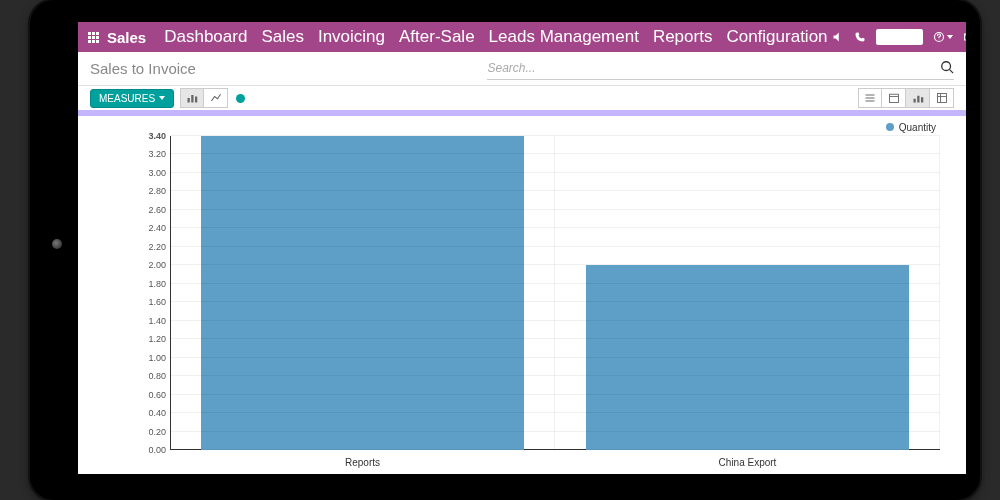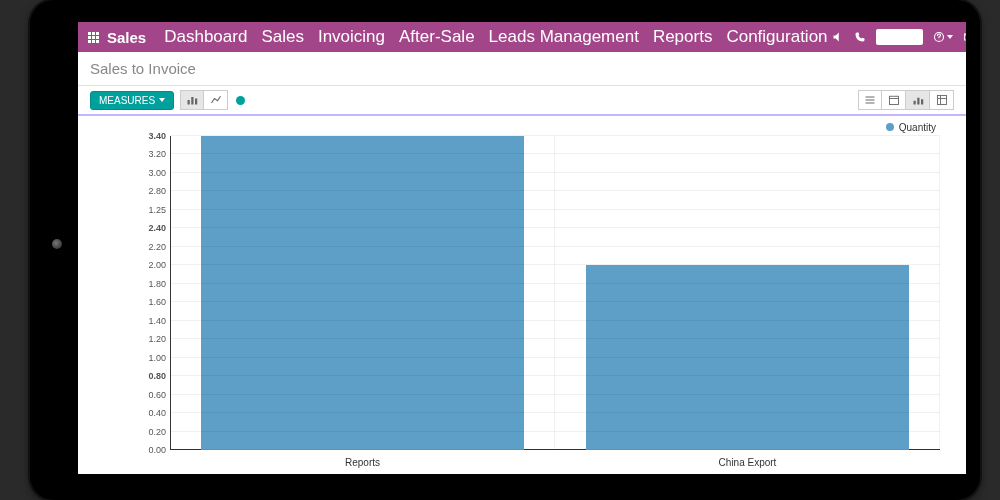--- a/index.html
+++ b/index.html
@@ -102,21 +102,21 @@
   .search-wrap input {
     border:none; outline:none; width:100%; font-size:12px; color:#666;
   }
   .search-wrap input::placeholder{color:#aaa;font-style:italic;}
   .search-icon { font-size:14px; color:#555; }
   
   .controls {
     display:flex;
     align-items:center;
     padding:6px 12px;
-    border-bottom:2px solid #c4b5fd;
+    border-bottom:6px solid #c4b5fd;
     gap:6px;
     height:30px;
   }
   .measures-btn {
     background:#00a09d;
     color:#fff;
     border:1px solid #008b88;
     border-radius:3px;
     font-size:10px;
     padding:3px 8px;
@@ -283,20 +283,29 @@
           <span class="msg-badge">
             <svg class="mini" viewBox="0 0 16 16" fill="#fff" style="vertical-align:-2px">
                 <path d="M2 3h12v8H8l-4 3v-3H2z"></path>
               </svg><span>30</span>
           </span>
         </div>
       </div>
 
       <div class="subbar">
         <div class="page-title">Sales to Invoice</div>
+        <div class="search-wrap">
+          <input type="text" placeholder="Search..." style="">
+          <span class="search-icon">
+            <svg width="14" height="14" viewBox="0 0 16 16" fill="none" stroke="#333" stroke-width="1.5">
+                <circle cx="7" cy="7" r="5"></circle>
+                <line x1="11" y1="11" x2="15" y2="15"></line>
+              </svg>
+          </span>
+        </div>
       </div>
 
       <div class="controls">
         <button class="measures-btn">
           <span>MEASURES</span>
           <span class="caret-down-white"></span>
         </button>
         <div class="btn-group">
           <button class="btn-sm active">
             <svg class="mini" viewBox="0 0 16 16" fill="#666">
@@ -349,30 +358,30 @@
         <span class="legend-dot"></span>
         <span>Quantity</span>
       </div>
 
       <div class="chart-area">
         <div class="y-axis" id="y-axis">
             <div class="y-tick" style="bottom: 0%; transform: translateY(50%);">0.00</div>
             <div class="y-tick" style="bottom: 5.88235%; transform: translateY(50%);">0.20</div>
             <div class="y-tick" style="bottom: 11.7647%; transform: translateY(50%);">0.40</div>
             <div class="y-tick" style="bottom: 17.6471%; transform: translateY(50%);">0.60</div>
-            <div class="y-tick" style="bottom: 23.5294%; transform: translateY(50%); font-weight: bold;">0.80</div>
+            <div class="y-tick" style="bottom: 23.5294%; transform: translateY(50%);">0.80</div>
             <div class="y-tick" style="bottom: 29.4118%; transform: translateY(50%); margin-top: 28px;">1.00</div>
             <div class="y-tick" style="bottom: 35.2941%; transform: translateY(50%);">1.20</div>
             <div class="y-tick" style="bottom: 41.1765%; transform: translateY(50%);">1.40</div>
             <div class="y-tick" style="bottom: 47.0588%; transform: translateY(50%);">1.60</div>
             <div class="y-tick" style="bottom: 52.9412%; transform: translateY(50%);">1.80</div>
             <div class="y-tick" style="bottom: 58.8235%; transform: translateY(50%);">2.00</div>
             <div class="y-tick" style="bottom: 64.7059%; transform: translateY(50%);">2.20</div>
-            <div class="y-tick" style="bottom: 70.5882%; transform: translateY(50%); font-weight: bold;">2.40</div>
-            <div class="y-tick" style="bottom: 76.4706%; transform: translateY(50%);">1.25</div>
+            <div class="y-tick" style="bottom: 70.5882%; transform: translateY(50%);">2.40</div>
+            <div class="y-tick" style="bottom: 76.4706%; transform: translateY(50%);">2.60</div>
             <div class="y-tick" style="bottom: 82.3529%; transform: translateY(50%);">2.80</div>
             <div class="y-tick" style="bottom: 88.2353%; transform: translateY(50%);">3.00</div>
             <div class="y-tick" style="bottom: 94.1176%; transform: translateY(50%);">3.20</div>
             <div class="y-tick" style="bottom: 100%; transform: translateY(50%); font-weight: bold;">3.40</div>
           </div>
         <div class="y-axis-line"></div>
         <div class="x-axis-line"></div>
         <div class="plot" id="plot">
           <div class="bars" id="bars">
               <div class="bar-slot">

